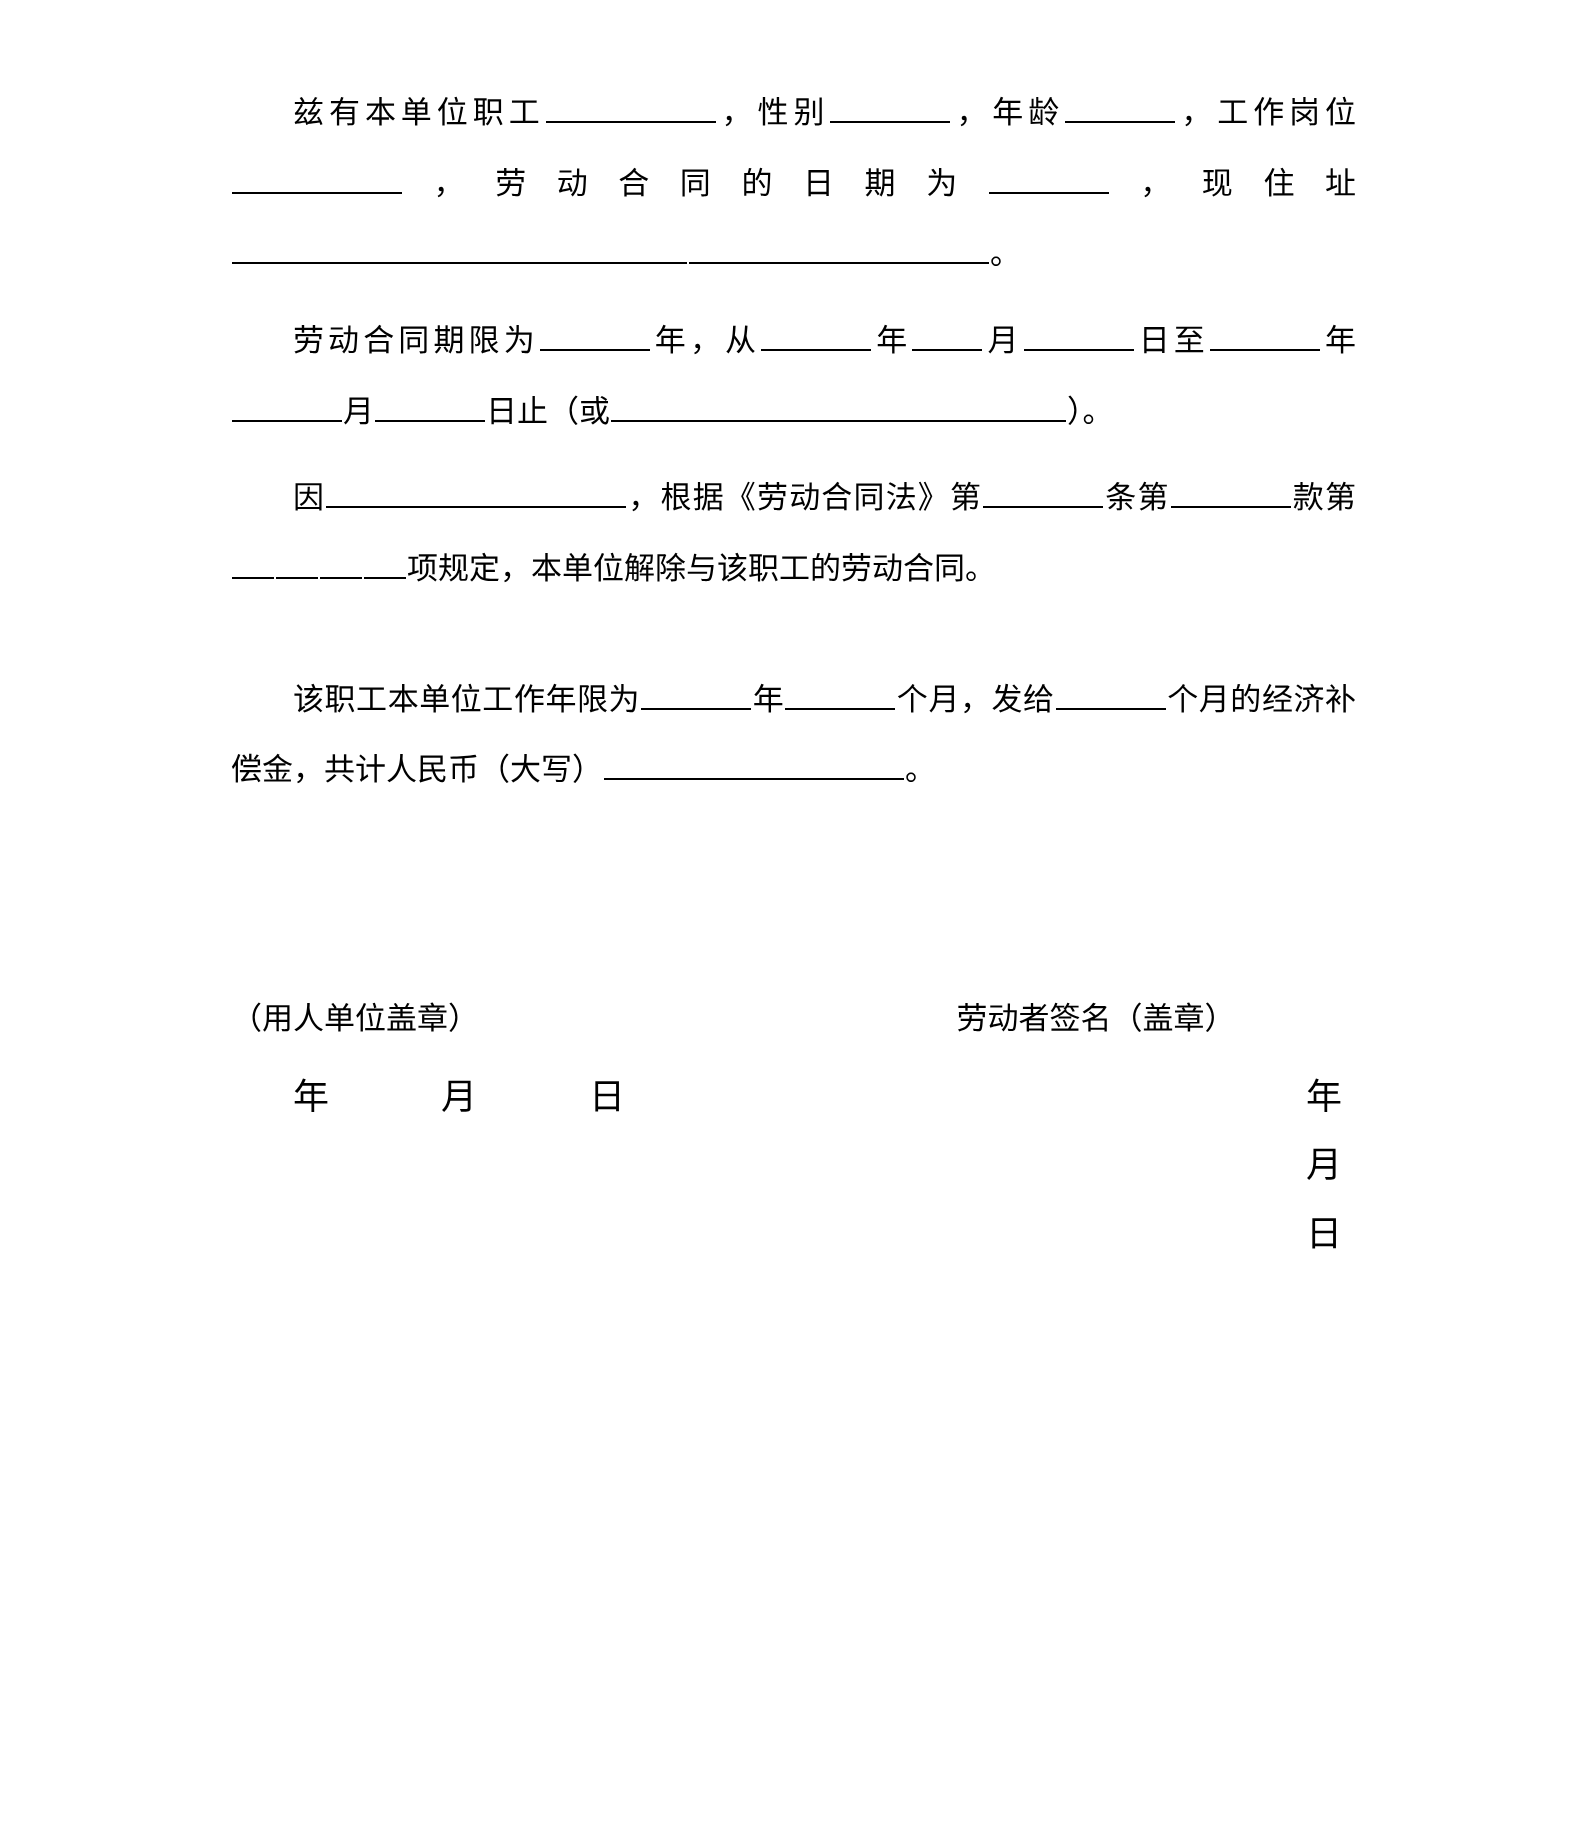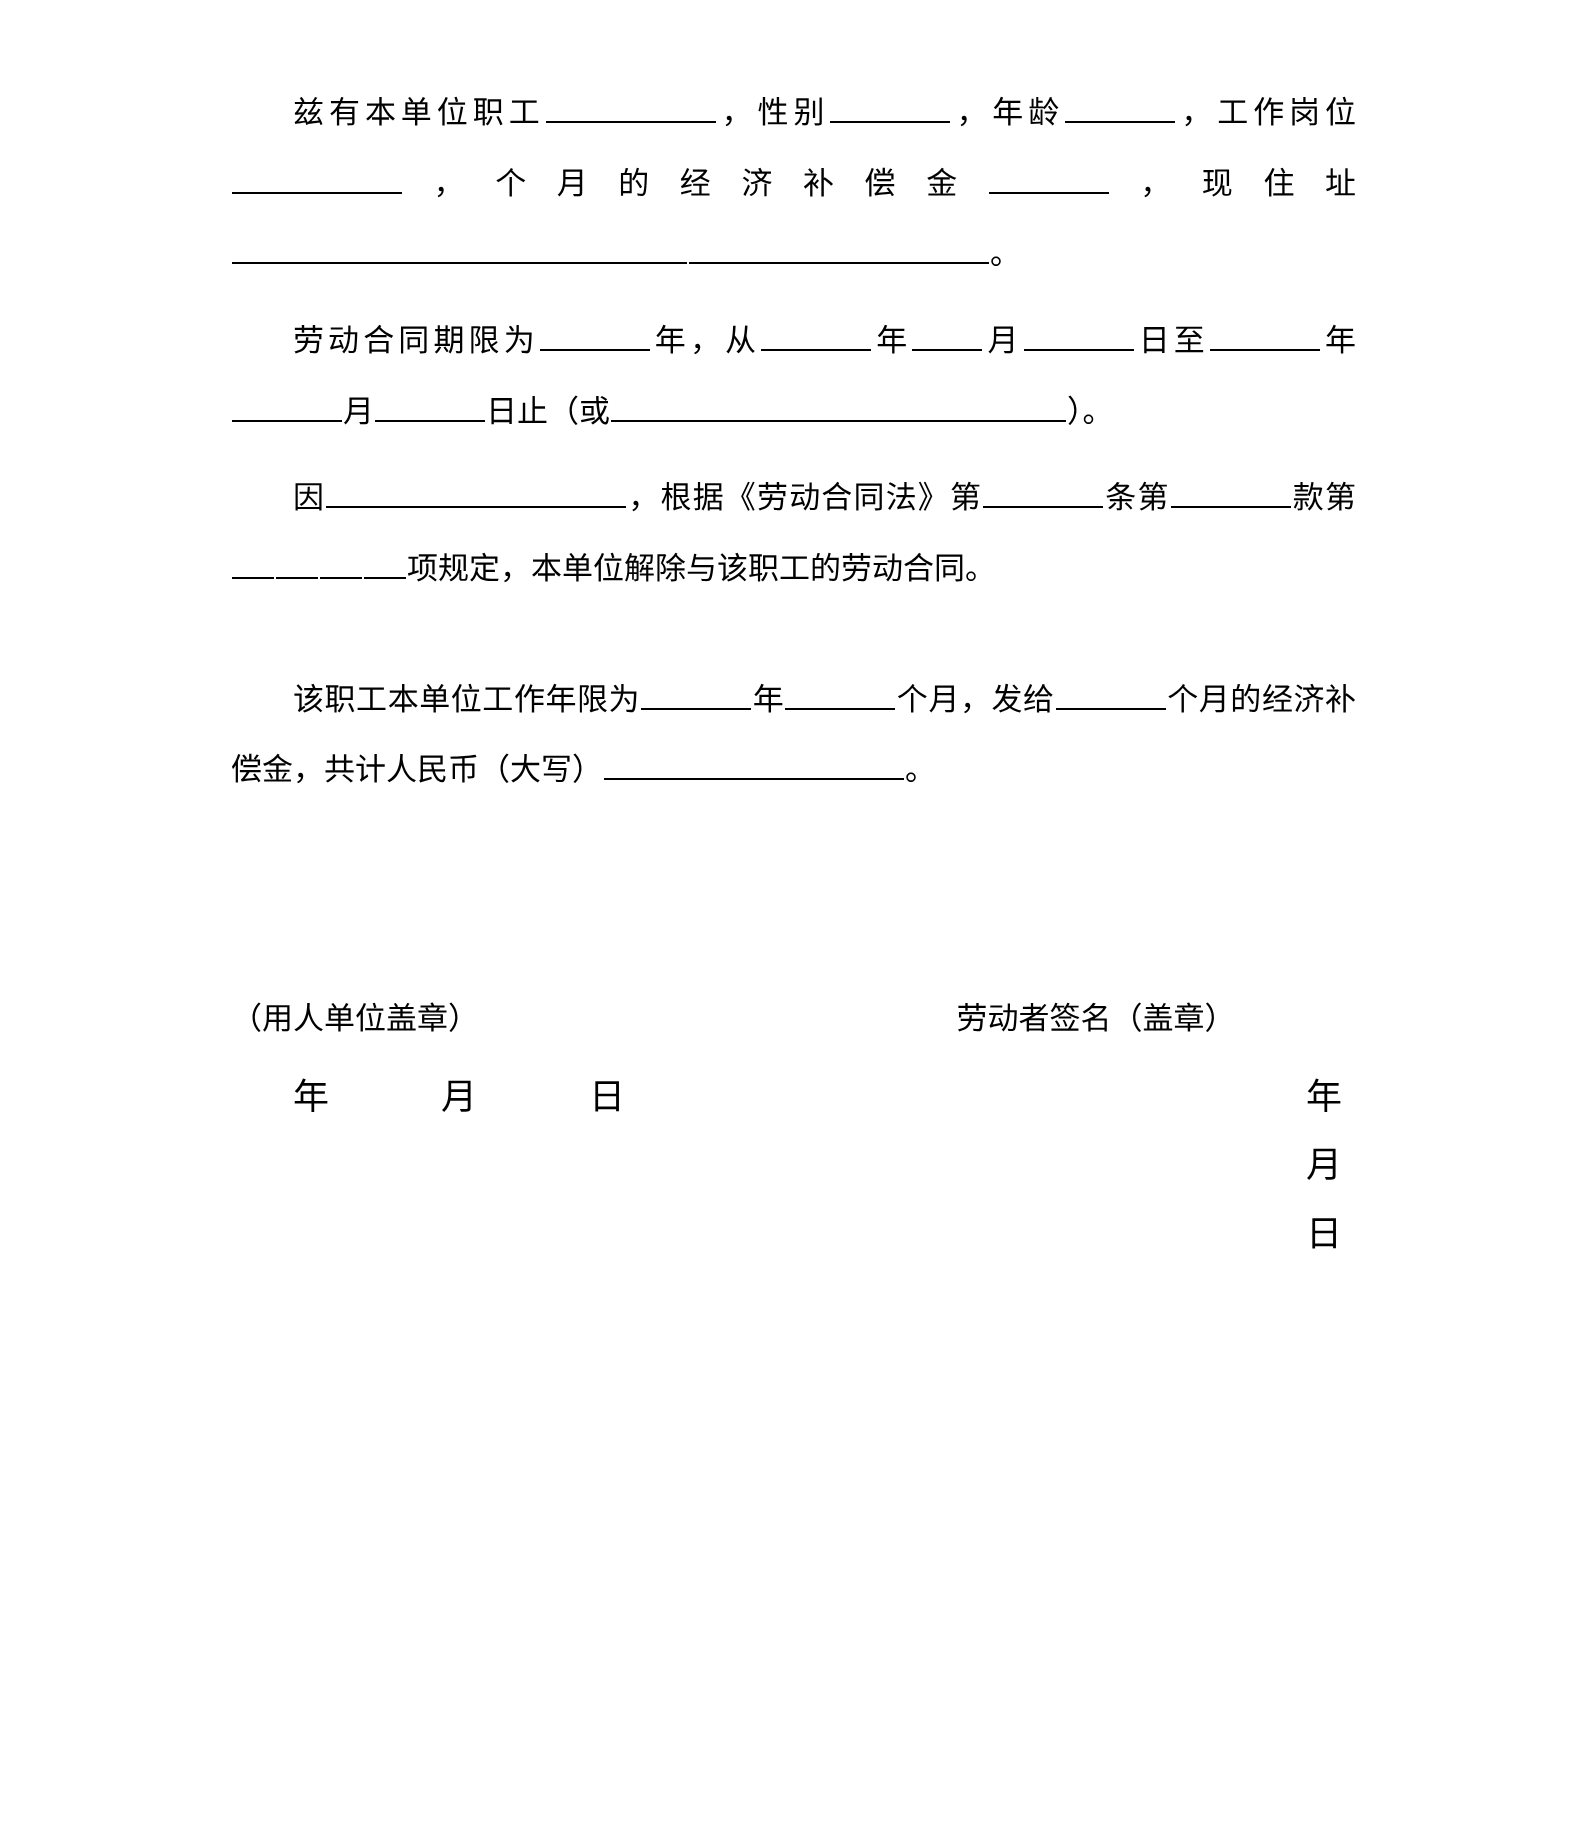--- a/index.html
+++ b/index.html
@@ -108,21 +108,21 @@
 </style>
 </head>
 <body>
 
 <div class="page">
 
 
   <div class="body-block">
 
     <p class="para indent">
-      <span>兹有本单位职工</span><span class="blank b-170"></span><span>，性别</span><span class="blank b-120"></span><span>，年龄</span><span class="blank b-110"></span><span>，工作岗位</span><span class="blank b-170"></span><span>，个月的经济补偿金</span><span class="blank b-120"></span><span>，现住址</span><span class="blank b-455"></span><span class="blank b-300"></span><span>。</span>
+      <span>兹有本单位职工</span><span class="blank b-170"></span><span>，性别</span><span class="blank b-120"></span><span>，年龄</span><span class="blank b-110"></span><span>，工作岗位</span><span class="blank b-170"></span><span>，劳动合同的日期为</span><span class="blank b-120"></span><span>，现住址</span><span class="blank b-455"></span><span class="blank b-300"></span><span>。</span>
     </p>
 
     <div class="gap-sm"></div>
 
     <p class="para indent">
       <span>劳动合同期限为</span><span class="blank b-110"></span><span>年，从</span><span class="blank b-110"></span><span>年</span><span class="blank b-70"></span><span>月</span><span class="blank b-110"></span><span>日至</span><span class="blank b-110"></span><span>年</span><span class="blank b-110"></span><span>月</span><span class="blank b-110"></span><span>日止（或</span><span class="blank b-455"></span><span>）。</span>
     </p>
 
     <div class="gap-sm"></div>
 

